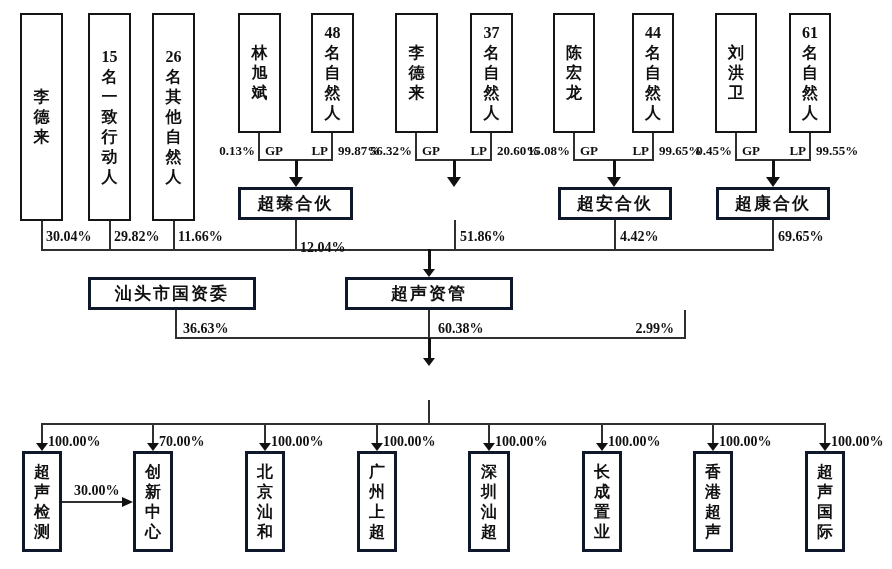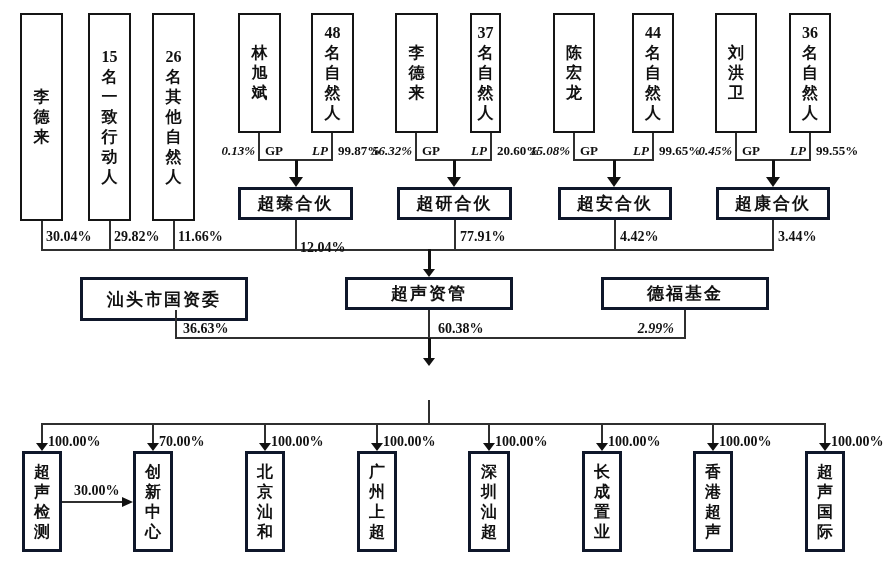--- a/index.html
+++ b/index.html
@@ -16,21 +16,21 @@
   .ln{position:absolute;background:#2f2f2f;}
   .shaft{position:absolute;background:#111111;}
   .ahd{position:absolute;width:0;height:0;border-left:6px solid transparent;
        border-right:6px solid transparent;border-top:8px solid #111111;}
   .ahdL{position:absolute;width:0;height:0;border-left:7px solid transparent;
         border-right:7px solid transparent;border-top:10px solid #111111;}
   .ahr{position:absolute;width:0;height:0;border-top:5px solid transparent;
        border-bottom:5px solid transparent;border-left:11px solid #111111;}
   .pct{position:absolute;font-weight:700;font-size:14px;white-space:nowrap;}
   .rl{position:absolute;font-weight:700;font-size:13px;white-space:nowrap;}
-  .ra{transform:translateX(-100%);font-style:italic;}
+  .ra{transform:translateX(-100%);}
 </style>
 </head>
 <body>
 
 <div id="stage">
 
   <div class="box b2 vbox" style="left:20px;top:13px;width:43px;height:208px">
     <div class="vtxt">
         <span>李</span>
         <span>德</span>
@@ -76,21 +76,21 @@
         <span>人</span>
       </div>
   </div>
   <div class="box b2 vbox" style="left:395px;top:13px;width:43px;height:120px">
     <div class="vtxt">
         <span>李</span>
         <span>德</span>
         <span>来</span>
       </div>
   </div>
-  <div class="box b2 vbox" style="left:470px;top:13px;width:31px;height:120px">
+  <div class="box b2 vbox" style="left:470px;top:13px;width:43px;height:120px">
     <div class="vtxt">
         <span>37</span>
         <span>名</span>
         <span>自</span>
         <span>然</span>
         <span>人</span>
       </div>
   </div>
   <div class="box b2 vbox" style="left:553px;top:13px;width:42px;height:120px">
     <div class="vtxt">
@@ -110,21 +110,21 @@
   </div>
   <div class="box b2 vbox" style="left:715px;top:13px;width:42px;height:120px">
     <div class="vtxt">
         <span>刘</span>
         <span>洪</span>
         <span>卫</span>
       </div>
   </div>
   <div class="box b2 vbox" style="left:789px;top:13px;width:42px;height:120px">
     <div class="vtxt">
-        <span>36</span>
+        <span>61</span>
         <span>名</span>
         <span>自</span>
         <span>然</span>
         <span>人</span>
       </div>
   </div>
 
   <div class="ln" style="left:258px;top:133px;width:2px;height:27px"></div>
   <div class="ln" style="left:331px;top:133px;width:2px;height:27px"></div>
   <div class="ln" style="left:258px;top:159px;width:75px;height:2px"></div>
@@ -160,58 +160,52 @@
   <div class="ln" style="left:735px;top:159px;width:76px;height:2px"></div>
   <div class="shaft" style="left:772px;top:160px;width:3px;height:18px"></div>
   <div class="ahdL" style="left:766px;top:177px"></div>
   <span class="rl ra" style="left:732px;top:143px">0.45%</span>
   <span class="rl" style="left:742px;top:143px">GP</span>
   <span class="rl ra" style="left:806px;top:143px">LP</span>
   <span class="rl" style="left:816px;top:143px">99.55%</span>
 
   <div class="box b3" style="left:238px;top:187px;width:115px;height:33px">
     <span class="hlab">超臻合伙</span>
-  </div>
-  <div class="box b3" style="left:397px;top:187px;width:115px;height:33px">
-    <span class="hlab">超研合伙</span>
   </div>
   <div class="box b3" style="left:716px;top:187px;width:114px;height:33px">
     <span class="hlab">超康合伙</span>
   </div>
   <div class="box b3" style="left:558px;top:187px;width:114px;height:33px">
     <span class="hlab">超安合伙</span>
   </div>
 
   <div class="ln" style="left:41px;top:221px;width:2px;height:29px"></div>
   <div class="ln" style="left:109px;top:221px;width:2px;height:29px"></div>
   <div class="ln" style="left:173px;top:221px;width:2px;height:29px"></div>
   <div class="ln" style="left:295px;top:220px;width:2px;height:30px"></div>
   <div class="ln" style="left:454px;top:220px;width:2px;height:30px"></div>
   <div class="ln" style="left:614px;top:220px;width:2px;height:30px"></div>
   <div class="ln" style="left:772px;top:220px;width:2px;height:30px"></div>
   <div class="ln" style="left:41px;top:249px;width:733px;height:2px"></div>
   <span class="pct" style="left:46px;top:229px">30.04%</span>
   <span class="pct" style="left:114px;top:229px">29.82%</span>
   <span class="pct" style="left:178px;top:229px">11.66%</span>
   <span class="pct" style="left:300px;top:240px">12.04%</span>
-  <span class="pct" style="left:460px;top:229px">77.91%</span>
+  <span class="pct" style="left:460px;top:229px">51.86%</span>
   <span class="pct" style="left:620px;top:229px">4.42%</span>
-  <span class="pct" style="left:778px;top:229px">3.44%</span>
+  <span class="pct" style="left:778px;top:229px">69.65%</span>
 
   <div class="shaft" style="left:428px;top:249px;width:3px;height:21px"></div>
   <div class="ahd" style="left:423px;top:269px"></div>
 
-  <div class="box b3" style="left:80px;top:277px;width:168px;height:44px">
+  <div class="box b3" style="left:88px;top:277px;width:168px;height:33px">
     <span class="hlab">汕头市国资委</span>
   </div>
   <div class="box b3" style="left:345px;top:277px;width:168px;height:33px">
     <span class="hlab">超声资管</span>
-  </div>
-  <div class="box b3" style="left:601px;top:277px;width:168px;height:33px">
-    <span class="hlab">德福基金</span>
   </div>
 
   <div class="ln" style="left:175px;top:310px;width:2px;height:28px"></div>
   <div class="ln" style="left:428px;top:310px;width:2px;height:28px"></div>
   <div class="ln" style="left:684px;top:310px;width:2px;height:28px"></div>
   <div class="ln" style="left:175px;top:337px;width:511px;height:2px"></div>
   <span class="pct" style="left:183px;top:321px">36.63%</span>
   <span class="pct" style="left:438px;top:321px">60.38%</span>
   <span class="pct ra" style="left:674px;top:321px">2.99%</span>
 

